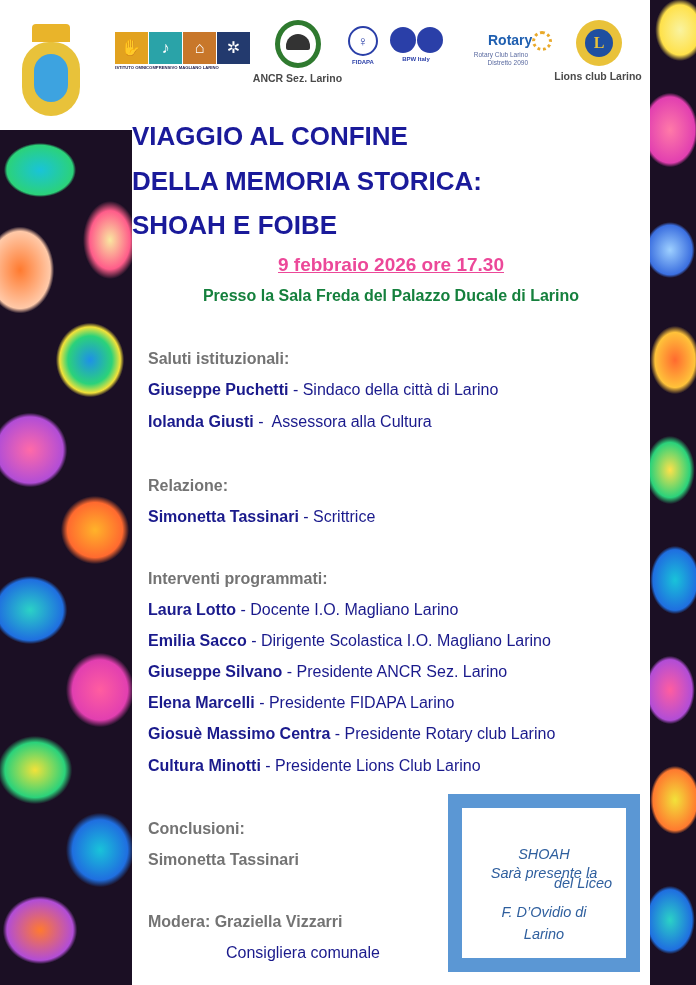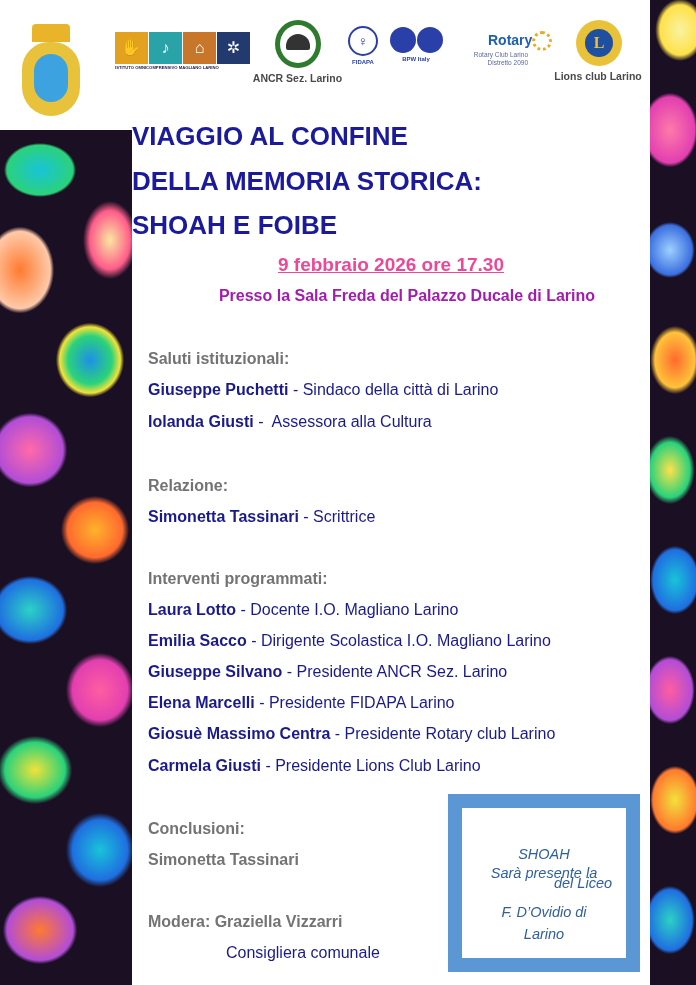--- a/index.html
+++ b/index.html
@@ -54,21 +54,21 @@
   .rotary .wheel{position:absolute;left:72px;top:-1px;width:20px;height:20px;border-radius:50%;border:3px dotted #e9a92a;box-sizing:border-box;}
   .rotary .sub{position:absolute;left:0;top:19px;width:68px;text-align:right;font-size:6.5px;color:#5a6aa0;line-height:8px;}
   .lions{left:550px;top:20px;width:96px;height:64px;}
   .lions .emb{position:absolute;left:26px;top:0;width:46px;height:46px;border-radius:50%;background:#e9c23a;}
   .lions .emb .in{position:absolute;left:9px;top:9px;width:28px;height:28px;border-radius:50%;background:#1f4fa0;color:#e9c23a;font-weight:bold;font-size:16px;text-align:center;line-height:28px;font-family:"Liberation Serif",serif;}
   .lions .cap{position:absolute;left:0;top:50px;width:96px;text-align:center;font-size:10.5px;font-weight:bold;color:#4a4a4a;white-space:nowrap;}
 
   .title{position:absolute;left:132px;width:518px;text-align:left;font-weight:bold;color:#1a1a9a;font-size:26px;}
   .t1{top:121px;} .t2{top:166px;} .t3{top:210px;}
   .date{position:absolute;left:132px;width:518px;top:254px;text-align:center;font-weight:bold;font-size:19px;color:#ec4899;text-decoration:underline;}
-  .place{position:absolute;left:132px;width:518px;top:287px;text-align:center;font-weight:bold;font-size:16px;color:#a21caf;padding-left:16px;}
+  .place{position:absolute;left:132px;width:518px;top:287px;text-align:center;font-weight:bold;font-size:16px;color:#15803d;}
 
   .section-label{position:absolute;left:148px;font-weight:bold;font-size:16px;color:#737373;}
   .line{position:absolute;left:148px;font-size:16px;color:#1a1a8c;white-space:nowrap;}
   .line b{font-weight:bold;}
 
   .webtv{position:absolute;left:448px;top:794px;width:192px;height:178px;background:#5b97d4;}
   .webtv .inner{position:absolute;left:14px;top:14px;width:164px;height:150px;background:#fff;text-align:center;color:#2f5f9e;font-style:italic;font-size:14.5px;}
   .webtv .inner div{position:absolute;left:0;width:164px;}
 </style>
 </head>
@@ -134,21 +134,21 @@
 
 <div class="section-label" style="top:477px;">Relazione:</div>
 <div class="line" style="top:508px;"><b>Simonetta Tassinari</b><span> - Scrittrice</span></div>
 
 <div class="section-label" style="top:570px;">Interventi programmati:</div>
 <div class="line" style="top:601px;"><b>Laura Lotto</b><span> - Docente I.O. Magliano Larino</span></div>
 <div class="line" style="top:632px;"><b>Emilia Sacco</b><span> - Dirigente Scolastica I.O. Magliano Larino</span></div>
 <div class="line" style="top:663px;"><b>Giuseppe Silvano</b><span> - Presidente ANCR Sez. Larino</span></div>
 <div class="line" style="top:694px;"><b>Elena Marcelli</b><span> - Presidente FIDAPA Larino</span></div>
 <div class="line" style="top:725px;"><b>Giosuè Massimo Centra</b><span> - Presidente Rotary club Larino</span></div>
-<div class="line" style="top:757px;"><b>Carmela Giusti</b><span> - Presidente Lions Club Larino</span></div>
+<div class="line" style="top:757px;"><b>Cultura Minotti</b><span> - Presidente Lions Club Larino</span></div>
 
 <div class="section-label" style="top:820px;">Conclusioni:</div>
 <div class="section-label" style="top:851px;">Simonetta Tassinari</div>
 
 <div class="section-label" style="top:913px;">Modera: Graziella Vizzarri</div>
 <div class="line" style="top:944px;left:226px;">Consigliera comunale</div>
 
 <div class="webtv">
   <div class="inner">
     <div style="top:24px;margin-top:33px;">Sarà presente la</div>

